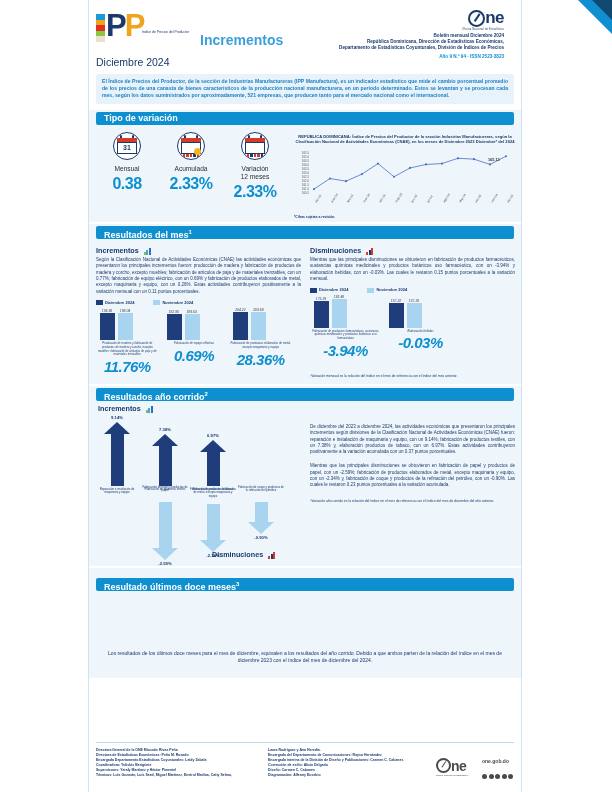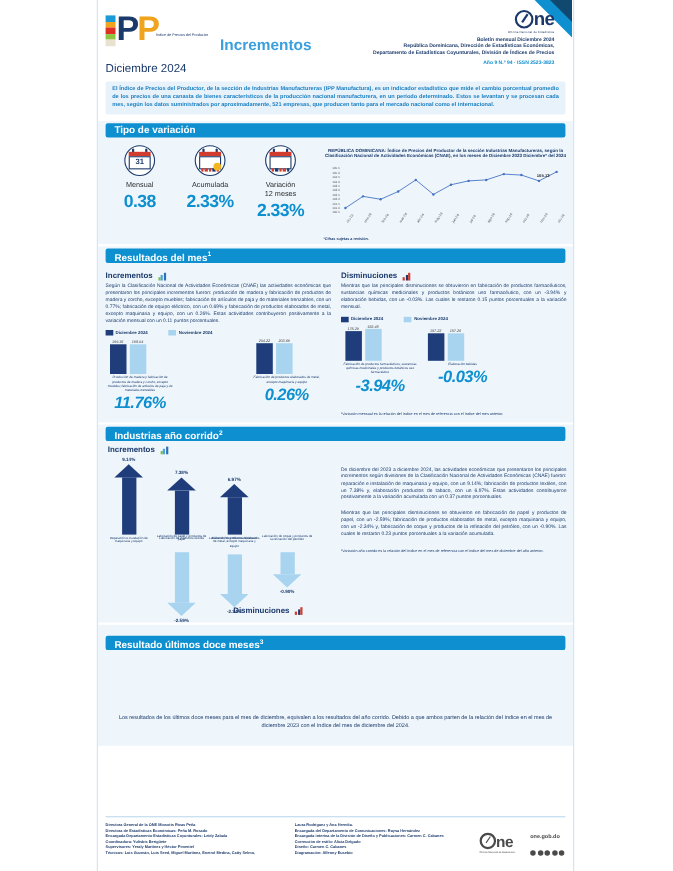--- a/index.html
+++ b/index.html
@@ -4,21 +4,21 @@
 <style>
   html,body{margin:0;padding:0;}
   body{
     width:612px;height:792px;
     background:#ffffff;
     font-family:"Liberation Sans", sans-serif;
     color:#1b3a6b;
     position:relative;
     overflow:hidden;
   }
-  .page{position:relative;width:520px;height:792px;background:#ffffff;}
+  .page{position:relative;width:612px;height:792px;background:#ffffff;}
 
   
   .leftrule{position:absolute;left:88px;top:0;width:1px;height:792px;background:#cfe3f2;}
   .rightrule{position:absolute;left:521px;top:0;width:1px;height:792px;background:#cfe3f2;}
 
   
   .corner{position:absolute;right:0;top:0;width:0;height:0;
     border-top:34px solid #0d8fd0;border-left:34px solid transparent;}
   .corner2{position:absolute;right:0;top:0;width:0;height:0;
     border-top:20px solid #10486f;border-left:20px solid transparent;}
@@ -327,29 +327,39 @@
         <div class="bargroup" style="left:0px;width:62.66666666666667px;">
           <div class="bars" style="width:62.66666666666667px;">
             <div class="barval" style="left:3px;bottom:27.628362309976474px;top:auto;">199.36</div>
             <div class="barval" style="left:21px;bottom:27.445429734489068px;top:auto;">198.04</div>
             <div class="bar b1" style="height:27.628362309976474px;"></div>
             <div class="bar b2" style="height:27.445429734489068px;"></div>
           </div>
           <div class="bgcat">Producción de madera y fabricación de productos de madera y corcho, excepto muebles; fabricación de artículos de paja y de materiales trenzables</div>
           <div class="bgpct">11.76%</div>
         </div>
+        <div class="bargroup" style="left:66.66666666666667px;width:62.66666666666667px;">
+          <div class="bars" style="width:62.66666666666667px;">
+            <div class="barval" style="left:3px;bottom:26.741416489431487px;top:auto;">192.96</div>
+            <div class="barval" style="left:21px;bottom:26.279927492179166px;top:auto;">189.63</div>
+            <div class="bar b1" style="height:26.741416489431487px;"></div>
+            <div class="bar b2" style="height:26.279927492179166px;"></div>
+          </div>
+          <div class="bgcat">Fabricación de equipo eléctrico</div>
+          <div class="bgpct">0.69%</div>
+        </div>
         <div class="bargroup" style="left:133.33333333333334px;width:62.66666666666667px;">
           <div class="bars" style="width:62.66666666666667px;">
             <div class="barval" style="left:3px;bottom:28.301886792452827px;top:auto;">204.22</div>
             <div class="barval" style="left:21px;bottom:28.228436591688947px;top:auto;">203.69</div>
             <div class="bar b1" style="height:28.301886792452827px;"></div>
             <div class="bar b2" style="height:28.228436591688947px;"></div>
           </div>
           <div class="bgcat">Fabricación de productos elaborados de metal, excepto maquinaria y equipo</div>
-          <div class="bgpct">0.26%</div>
+          <div class="bgpct">28.36%</div>
         </div>
       </div>
   </div>
 
   <div class="rm-right">
     <div class="subhead">
       <span>Disminuciones</span>
       <span class="chico red"><i class="a"></i><i class="b"></i><i class="c"></i></span>
     </div>
     <div class="bodytxt">Mientras que las principales disminuciones se obtuvieron en fabricación de productos farmacéuticos, sustancias químicas medicinales y productos botánicos  uso farmacéutico, con un -3.94% y elaboración  bebidas, con un -0.03%. Las cuales le restaron 0.15 puntos porcentuales a la variación mensual.</div>
@@ -378,21 +388,21 @@
           <div class="bgcat">Elaboración bebidas</div>
           <div class="bgpct">-0.03%</div>
         </div>
       </div>
   </div>
 
   <div style="position:absolute;left:310px;top:374px;width:205px;" class="footnote">¹Variación mensual es la relación del índice en el mes de referencia con el índice del mes anterior.</div>
 
   <div class="band" style="top:386px;height:180px;"></div>
   <div class="secbar" style="top:388px;">
-    <span>Industrias año corrido</span><sup>2</sup>
+    <span>Resultados año corrido</span><sup>2</sup>
   </div>
 
   <div class="incr-label" style="left:98px;top:404px;">
     <span>Incrementos</span>
     <span class="chico"><i class="a"></i><i class="b"></i><i class="c"></i></span>
   </div>
 
   <div class="arrowwrap" id="arrow-chart">
       <div class="arrval" style="left:1px;top:11px;">9.14%</div>
       <div class="arrow up" style="left:8px;top:18px;">

